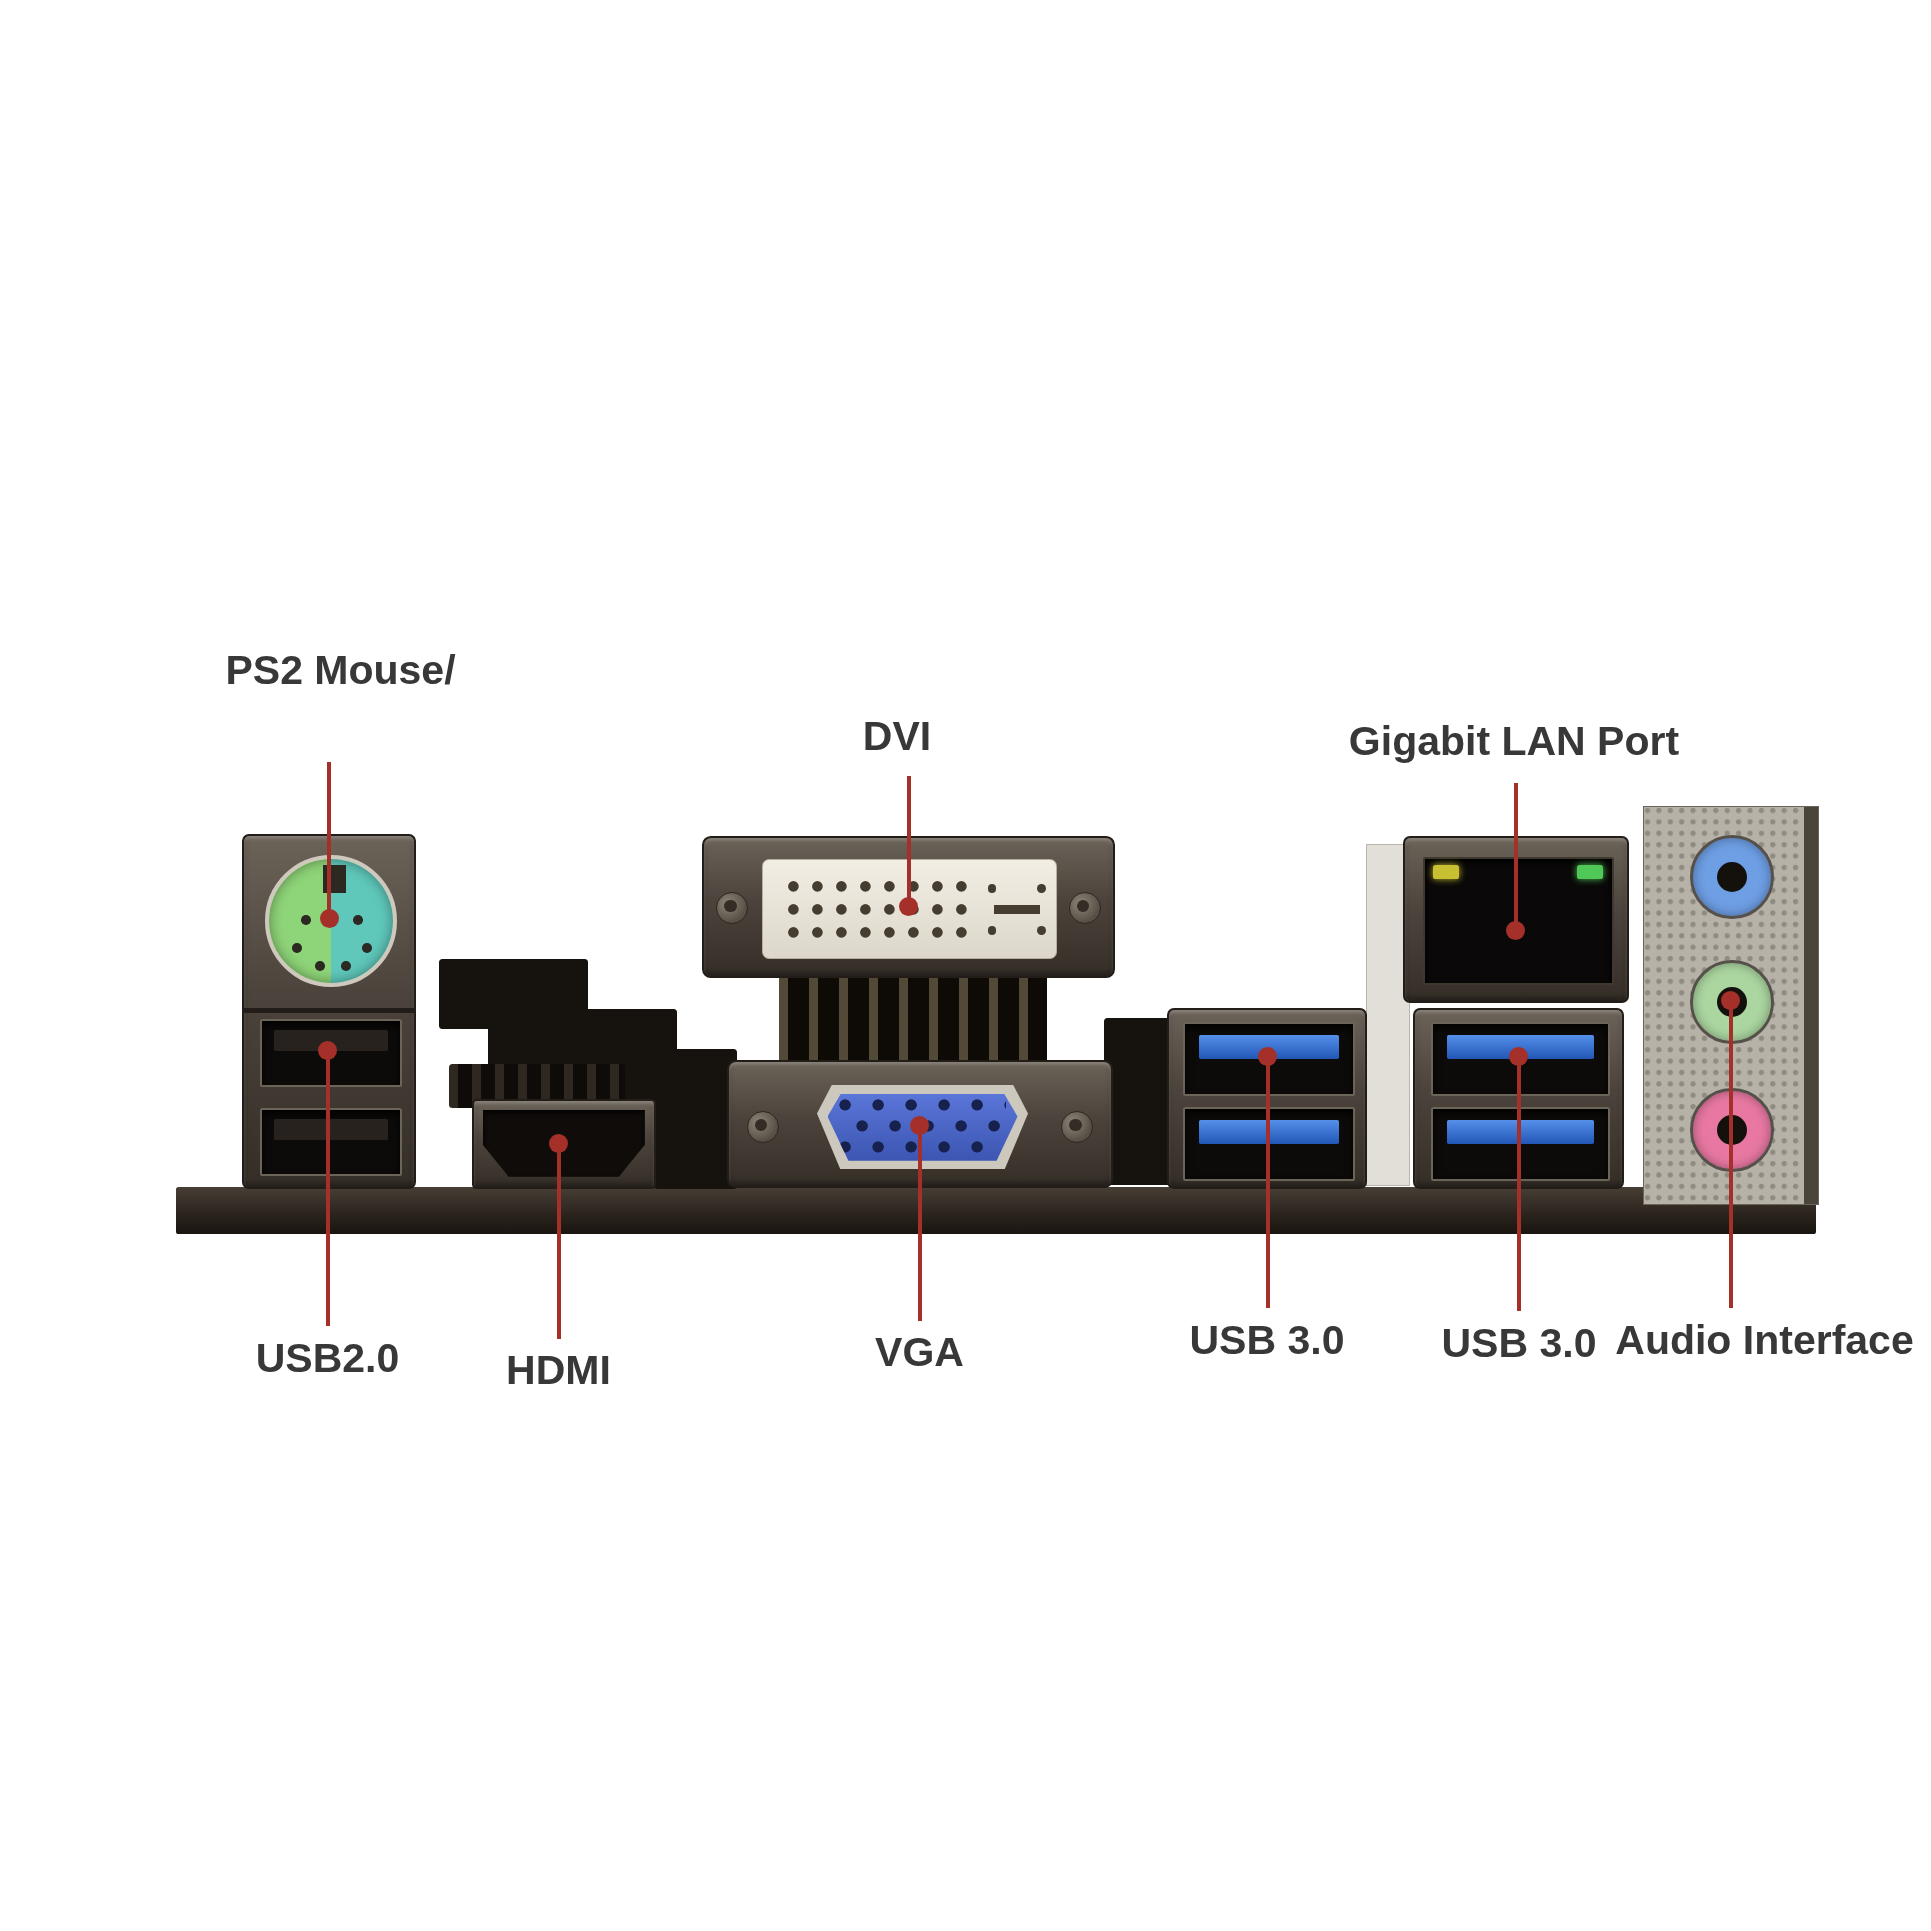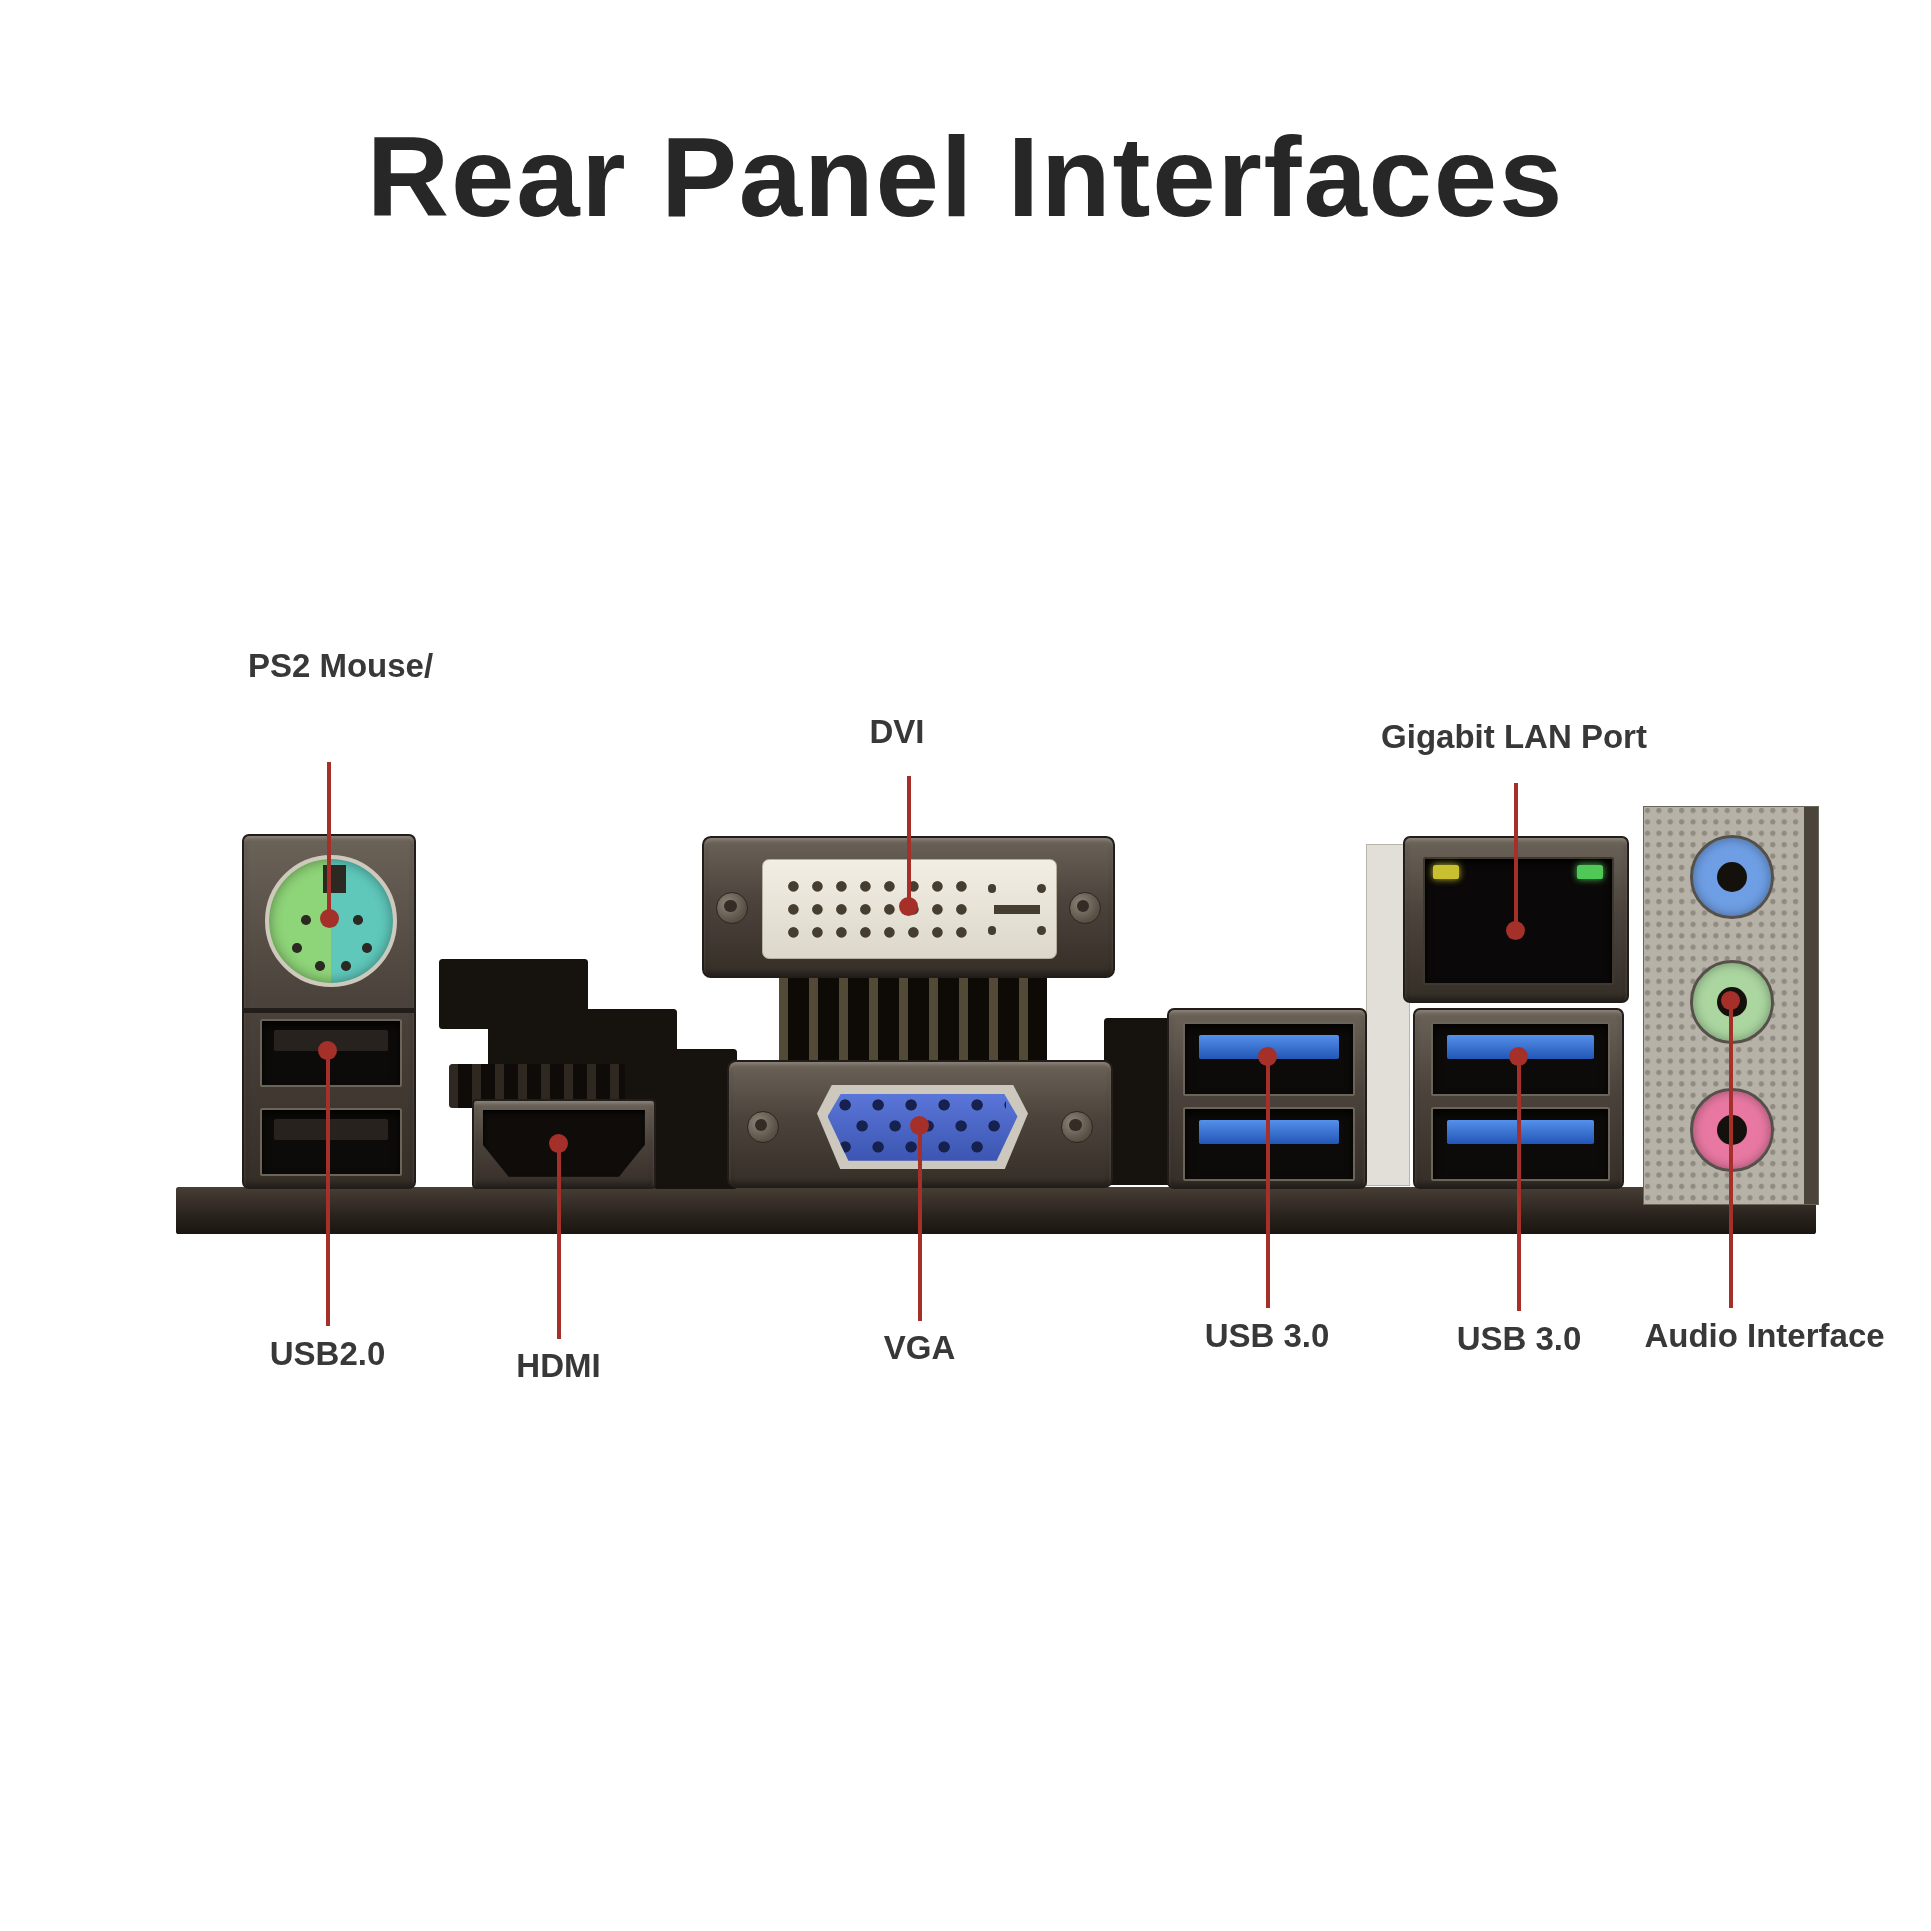--- a/index.html
+++ b/index.html
@@ -123,28 +123,27 @@
   .audio-edge { position: absolute; right: 0; top: 0; width: 14px; height: 100%; background: #4a443b; }
   .jack {
     position: absolute; width: 84px; height: 84px; border-radius: 50%;
     border: 3.5px solid #55504a; box-shadow: inset 0 0 10.5px rgba(0,0,0,.35);
   }
   .jack-hole { position: absolute; left: 24px; top: 24px; width: 30px; height: 30px; border-radius: 50%; background: #14110d; }
 
   
   .cline { position: absolute; width: 3.5px; background: #a5302a; z-index: 40; }
   .cdot { position: absolute; width: 19.3px; height: 19.3px; border-radius: 50%; background: #a5302a; z-index: 41; }
-  .lbl { position: absolute; font-size: 33px; font-weight: 700; color: #383838; text-align: center; line-height: 1.26; z-index: 50; }
+  .lbl { position: absolute; font-size: 41px; font-weight: 700; color: #383838; text-align: center; line-height: 1.26; z-index: 50; }
 </style>
 </head>
 <body>
 
 <div class="canvas">
 
-  <h1 class="title">Rear Panel Interfaces</h1>
 
   <div class="abs" style="left:0;top:0;width:1931px;height:1931px;">
 
     <div class="baseplate"></div>
 
     <div class="bracket" style="left:1366px;top:844px;width:44px;height:342px;"></div>
 
     <div class="plastic" style="left:439px;top:959px;width:149px;height:70px;"></div>
     <div class="plastic" style="left:488px;top:1009px;width:189px;height:97px;"></div>
     <div class="plastic" style="left:449px;top:1064px;width:176px;height:44px;background-image:repeating-linear-gradient(90deg,#2e2820 0 8.8px,#0e0b08 8.8px 23px);"></div>

